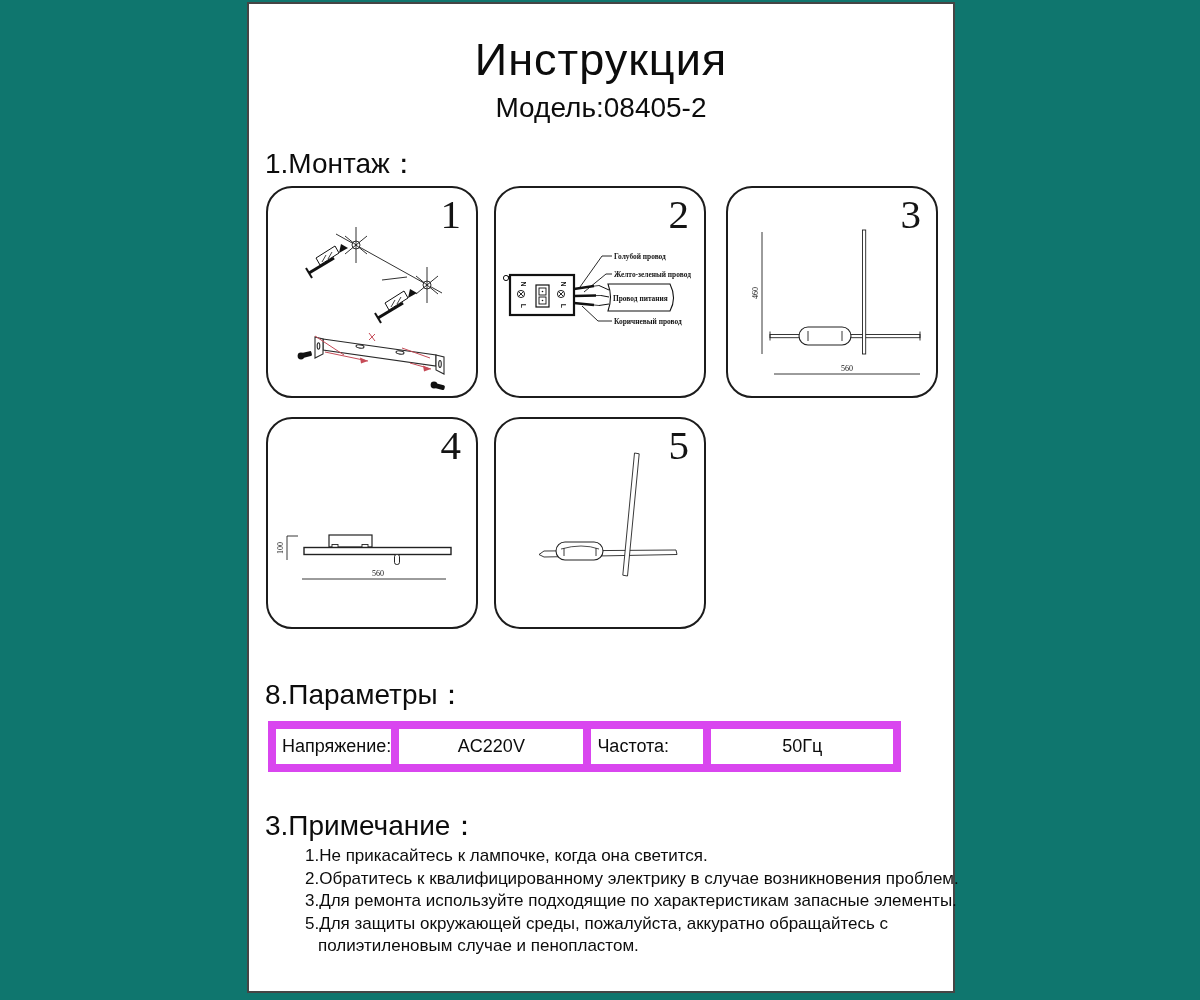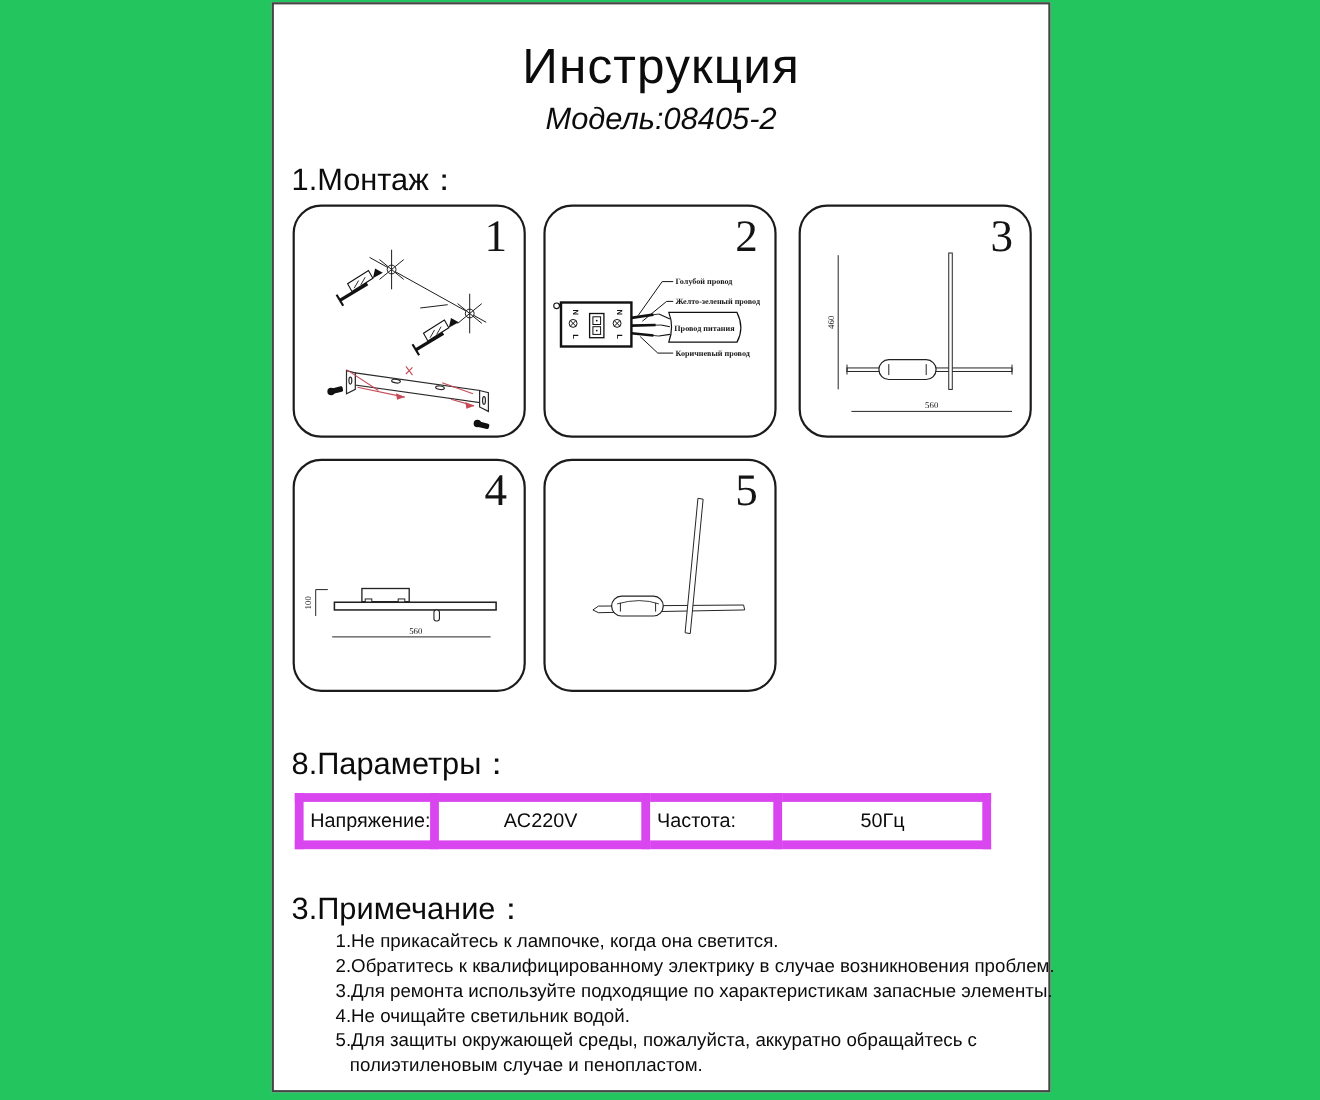--- a/index.html
+++ b/index.html
@@ -1,23 +1,23 @@
 <!DOCTYPE html>
 <html><head>
 <meta charset="utf-8">
 <style>
   html,body{margin:0;padding:0;background:#fff;}
-  .stage{position:relative;width:1200px;height:1000px;background:#22c55e;overflow:hidden;
+  .stage{position:relative;width:1200px;height:1000px;background:#0f766e;overflow:hidden;
          font-family:"Liberation Sans",sans-serif;color:#111;}
   .page{position:absolute;left:247px;top:2px;width:708px;height:991px;
         border:2px solid #454545;box-sizing:border-box;background:#fff;}
   .title{position:absolute;left:247px;top:34px;width:708px;text-align:center;
          font-size:45px;font-weight:400;color:#0c0c0c;letter-spacing:1px;}
   .model{position:absolute;left:247px;top:92px;width:708px;text-align:center;
-         font-size:28px;font-weight:400;color:#0c0c0c;font-style:italic;}
+         font-size:28px;font-weight:400;color:#0c0c0c;}
   .sec-h{position:absolute;left:265px;font-size:28px;color:#0c0c0c;}
   .panel{position:absolute;width:212px;height:212px;border:2px solid #1c1c1c;
          border-radius:26px;box-sizing:border-box;background:#fff;}
   .panel svg{position:absolute;left:0;top:0;}
   .step-num{position:absolute;top:2px;right:15px;font-family:"Liberation Serif",serif;
             font-size:41px;color:#141414;}
   .ptable{position:absolute;left:268px;top:721px;border-collapse:collapse;table-layout:fixed;}
   .ptable td{border:8px solid #d946ef;height:35px;font-size:18px;color:#0c0c0c;
              padding:0;vertical-align:middle;}
   .ptable td.lab{padding-left:6px;text-align:left;}
@@ -227,17 +227,16 @@
     </tr>
   </tbody>
     </table>
 
   <div class="sec-h" style="top:807px;">3.Примечание：</div>
 
   <div class="notes">
     <div class="note">1.Не прикасайтесь к лампочке, когда она светится.</div>
     <div class="note">2.Обратитесь к квалифицированному электрику в случае возникновения проблем.</div>
     <div class="note">3.Для ремонта используйте подходящие по характеристикам запасные элементы.</div>
-    <div class="note">4.Не очищайте светильник водой.</div>
     <div class="note">5.Для защиты окружающей среды, пожалуйста, аккуратно обращайтесь с</div>
     <div class="note cont">полиэтиленовым случае и пенопластом.</div>
   </div>
 </div>
 
 </body></html>

